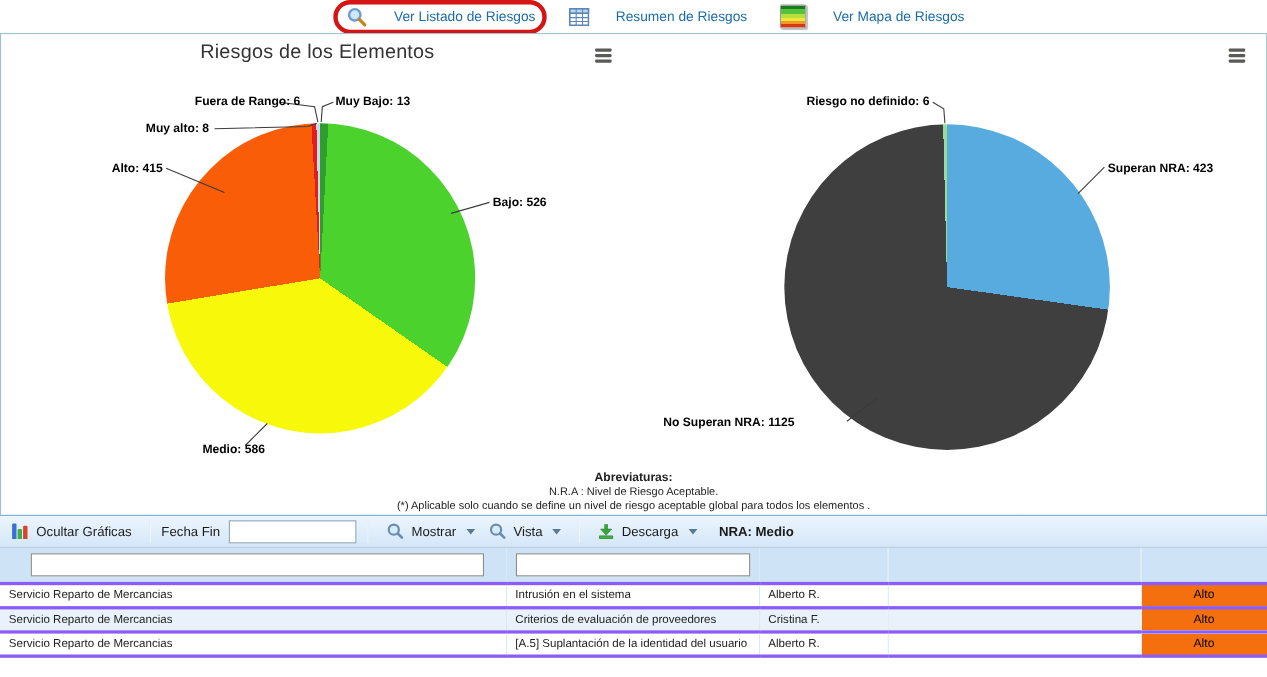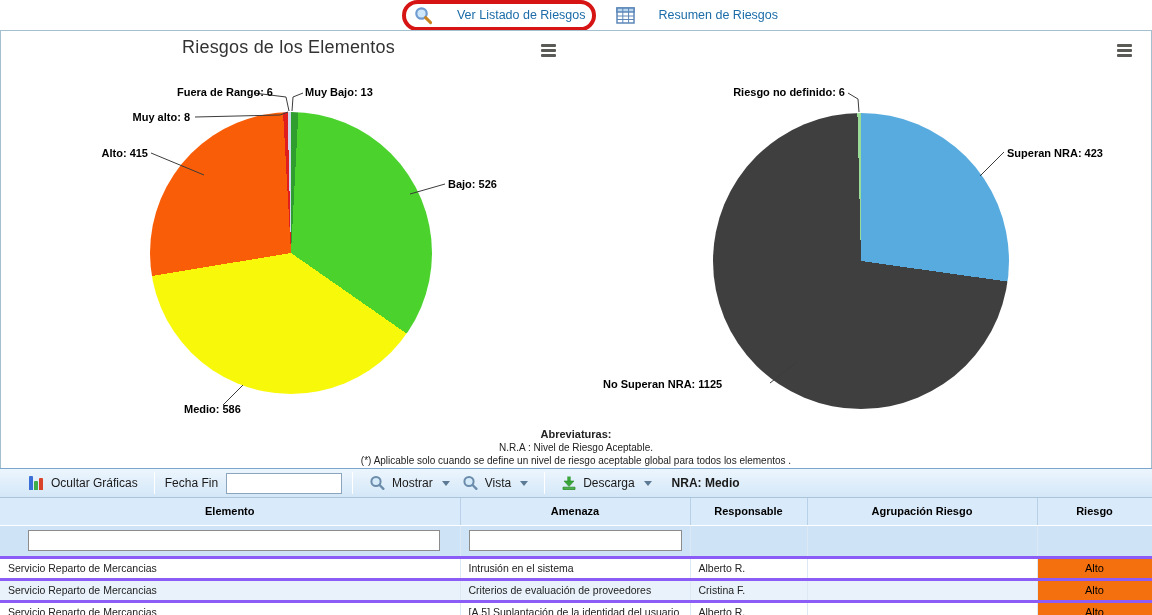--- a/index.html
+++ b/index.html
@@ -36,21 +36,21 @@
   .abbrev { position:absolute; left:0; bottom:1px; width:100%; text-align:center;
             color:#222; line-height:1.25; }
   .abbrev .h { font-size:11px; font-weight:bold; }
   .abbrev .l { font-size:10px; }
 
   
   .toolbar { position:absolute; top:468px; left:0; width:1152px; height:30px;
              background:linear-gradient(#ecf5fd,#d4e7f8);
              border-top:1px solid #7ba7cf; border-bottom:1px solid #aac4da;
              display:flex; align-items:center; font-size:12px; color:#1a1a1a;
-             padding-left:22px; }
+             padding-left:4px; }
   .tbtn { display:flex; align-items:center; gap:6px; cursor:pointer; padding:3px 6px;
           border-radius:3px; white-space:nowrap; }
   .sep { width:1px; height:22px; background:#b4cce1; border-right:1px solid #fff; margin:0 10px; }
   .fecha-input { width:116px; height:21px; border:1px solid #8aa5bd; background:#fff;
                  margin-left:8px; font-size:12px; padding:0 4px; }
   .caret { width:0; height:0; border-left:4px solid transparent; border-right:4px solid transparent;
            border-top:5px solid #5c7astatic; border-top:5px solid #5c7a94; margin-left:3px; }
   .nra { font-weight:bold; margin-left:14px; white-space:nowrap; }
   .bars { position:relative; width:17px; height:16px; }
   .bars i { position:absolute; bottom:1px; width:4px; border-radius:1px 1px 0 0; }
@@ -89,20 +89,24 @@
     <svg width="19" height="17" viewBox="0 0 19 17">
       <rect x="1" y="1" width="17" height="15" fill="#ffffff" stroke="#5c87b8" stroke-width="1.5"></rect>
       <rect x="1" y="1" width="17" height="4" fill="#b9d6ef" stroke="#5c87b8" stroke-width="1.5"></rect>
       <line x1="6.8" y1="1" x2="6.8" y2="16" stroke="#5c87b8"></line>
       <line x1="12.6" y1="1" x2="12.6" y2="16" stroke="#5c87b8"></line>
       <line x1="1" y1="9" x2="18" y2="9" stroke="#5c87b8"></line>
       <line x1="1" y1="12.5" x2="18" y2="12.5" stroke="#5c87b8"></line>
     </svg>
     <span>Resumen de Riesgos</span>
   </div>
+  <div class="toplink">
+    <span class="mapicon"></span>
+    <span>Ver Mapa de Riesgos</span>
+  </div>
 </div>
 
 <div class="charts-panel">
 
   <div class="chart" style="left:0">
     <div class="chart-title">Riesgos de los Elementos</div>
     <div class="hamburger">
         <span></span>
         <span></span>
         <span></span>
@@ -192,27 +196,20 @@
 
 <table class="grid">
   <colgroup>
     <col style="width:460px">
       <col style="width:230px">
       <col style="width:117px">
     <col style="width:230px">
       <col style="width:115px">
   </colgroup>
   <tbody>
-      <tr>
-    <th>Elemento</th>
-    <th>Amenaza</th>
-    <th>Responsable</th>
-    <th>Agrupación Riesgo</th>
-    <th>Riesgo</th>
-  </tr>
   <tr class="filterrow">
     <td class="fe"><input type="text" value="" style=""></td>
     <td><input type="text" value="" style=""></td>
     <td></td>
     <td></td>
     <td></td>
   </tr>
   <tr class="row-even">
     <td>Servicio Reparto de Mercancias</td>
     <td>Intrusión en el sistema</td>

